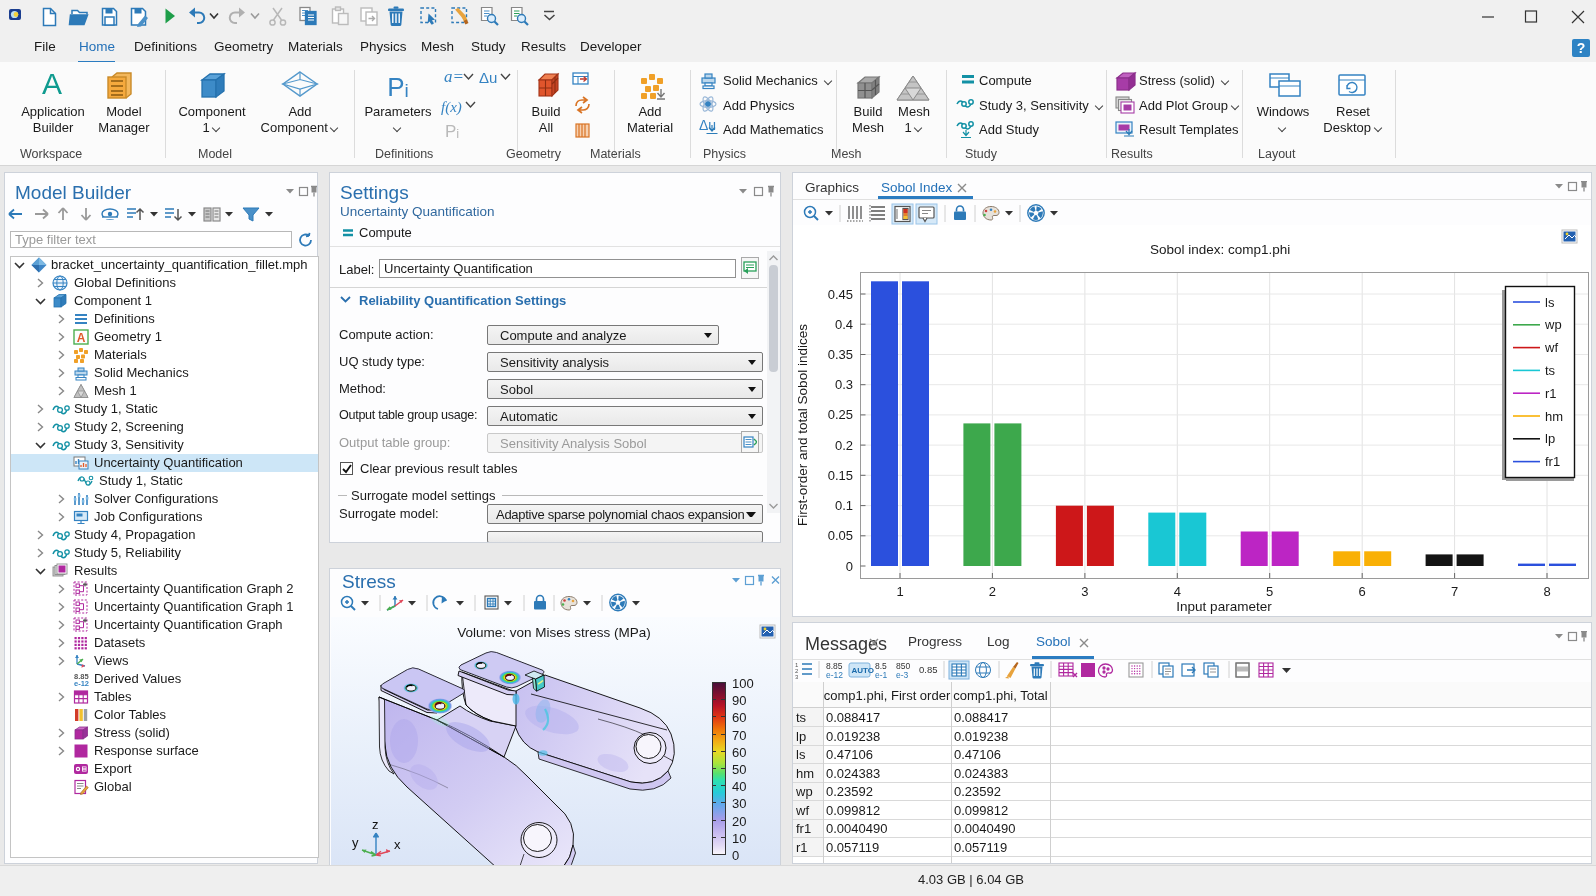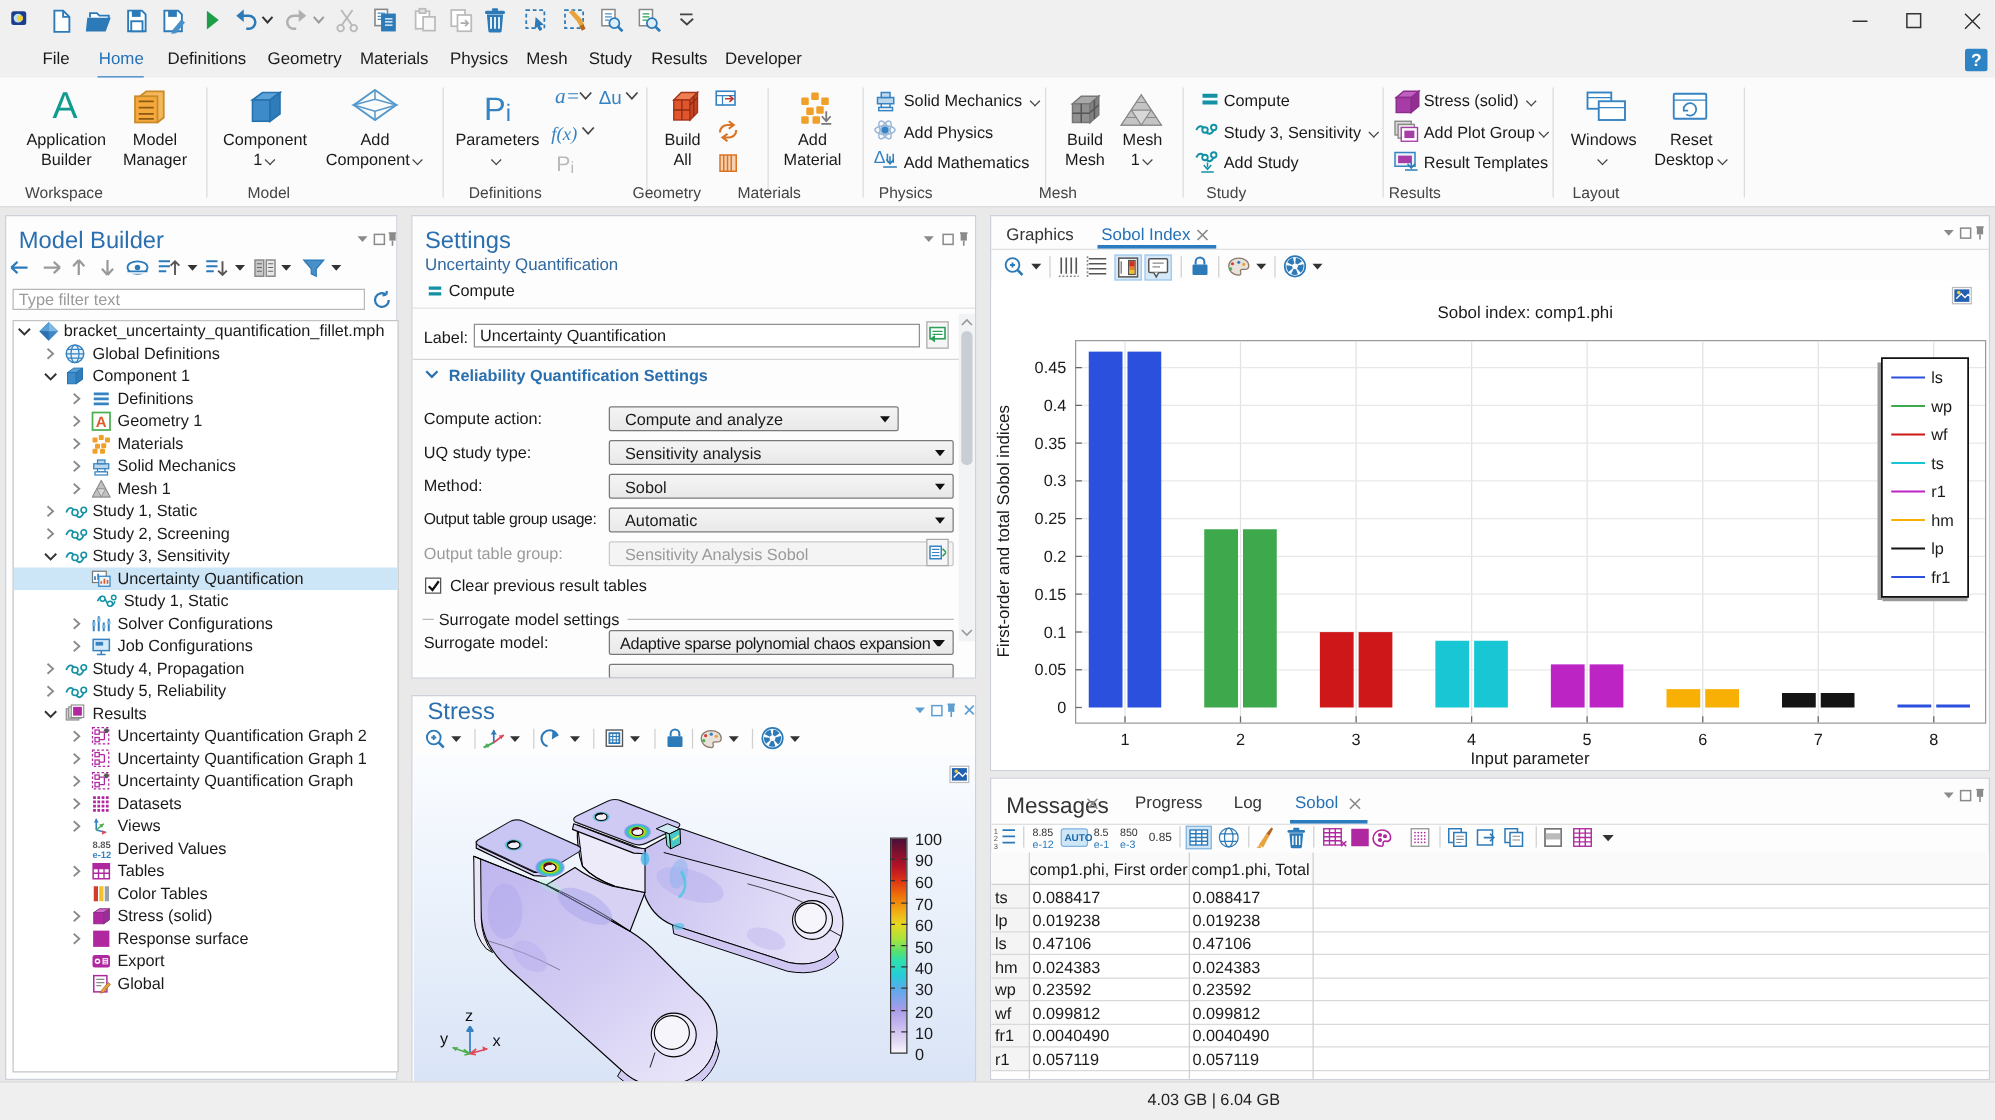--- a/index.html
+++ b/index.html
@@ -668,21 +668,21 @@
 <div class="dd" style="left:157px;top:358px;width:276px;height:12px"></div>
 <div class="abs" style="left:437px;top:78px;width:13px;height:262px;background:#f2f3f5"></div>
 <svg class="abs" style="left:437px;top:80px" width="13" height="10" viewBox="0 0 13 10">
       <path d="M2.5 7 l4 -4 4 4" stroke="#9a9a9a" stroke-width="1.4" fill="none"></path>
     </svg>
 <div class="abs" style="left:439px;top:92px;width:9px;height:107px;background:#c9cdd4;border-radius:4px"></div>
 <svg class="abs" style="left:437px;top:328px" width="13" height="10" viewBox="0 0 13 10">
       <path d="M2.5 3 l4 4 4 -4" stroke="#9a9a9a" stroke-width="1.4" fill="none"></path>
     </svg>
 </div>
-<div class="abs panel" id="stress" style="left:329px;top:556px;width:452px;height:316px;overflow:hidden">
+<div class="abs panel" id="stress" style="left:329px;top:568px;width:452px;height:316px;overflow:hidden">
 <div class="abs" style="left:12px;top:2px;font-size:19px;color:#2a6fae">Stress</div>
 <svg class="abs" style="left:402px;top:5px" width="48" height="14" viewBox="0 0 48 14">
       <path d="M0 4 l4 4.5 4 -4.5z" fill="#5d9fd3"></path>
       <rect x="13.5" y="2.5" width="8" height="8" fill="none" stroke="#5d9fd3" stroke-width="1.2"></rect>
       <g>
         <rect x="26.5" y="1.5" width="5" height="6" fill="#5d9fd3"></rect>
         <path d="M29 7.5 v4 M26 1.5 h6" stroke="#5d9fd3" stroke-width="1.3"></path>
       </g>
       <path d="M40 2.5 l7 7 m0 -7 l-7 7" stroke="#5d9fd3" stroke-width="1.4" fill="none"></path>
     </svg>
@@ -861,20 +861,23 @@
 <ellipse cx="552" cy="699" rx="28" ry="12" fill="#b2aeee" opacity="0.45" transform="rotate(18 552 699)"></ellipse>
 <ellipse cx="404" cy="720" rx="14" ry="22" fill="#b0a8ec" opacity="0.5"></ellipse>
 <ellipse cx="424" cy="756" rx="16" ry="10" fill="#b6aeed" opacity="0.45" transform="rotate(40 424 756)"></ellipse>
 <ellipse cx="613" cy="742" rx="16" ry="8" fill="#b8b2ee" opacity="0.4" transform="rotate(18 613 742)"></ellipse>
 <ellipse cx="543" cy="690" rx="7" ry="12" fill="#8fb4ee" opacity="0.55" transform="rotate(15 543 690)"></ellipse>
 <path d="M545 688 q7 13 -2 21" stroke="#42c8e0" stroke-width="2.2" fill="none" opacity="0.75"></path>
 <ellipse cx="516" cy="678" rx="3.5" ry="5.5" fill="#48b8e8" opacity="0.8"></ellipse>
 <ellipse cx="543" cy="732" rx="4.5" ry="2.7" fill="#55c0e8" opacity="0.7"></ellipse>
 <ellipse cx="440" cy="700" rx="10" ry="4" fill="#9fc" opacity="0.25" transform="rotate(25 440 700)"></ellipse>
 </svg>
+<div class="abs" style="left:0;top:56px;width:452px;text-align:center;font-size:13.5px;color:#1a1a1a">
+      <div style="margin-left:-4px">Volume: von Mises stress (MPa)</div>
+    </div>
 <svg class="abs" style="left:428px;top:53px" width="20" height="20" viewBox="0 0 20 20">
       <rect x="2" y="3" width="15" height="13" fill="#fff" stroke="#bbb"></rect>
       <rect x="3.5" y="4.5" width="12" height="10" fill="#2360b0"></rect>
       <path d="M5 12 l4 -4 3 3 2.5 -2.5 2 2" stroke="#fff" stroke-width="1" fill="none"></path>
       <circle cx="7" cy="7" r="1.4" fill="#f0d030"></circle>
     </svg>
 <div class="abs" style="left:382px;top:113px;width:14px;height:173px;background:linear-gradient(#4a0e3a,#7a1030 6%,#b61226 13%,#e03614 20%,#ef7408 27%,#f2ac14 34%,#e8d822 40%,#a8e43c 47%,#55e070 53%,#2ee0b0 57%,#26ccd8 64%,#62a8ec 71%,#a79ce9 80%,#c9bcf0 88%,#e2daf4 95%,#f8f5fb);border:1px solid #333"></div>
 <div class="abs" style="left:382px;top:130px;width:4px;height:1px;background:#333"></div>
     <div class="abs" style="left:391px;top:130px;width:5px;height:1px;background:#333"></div>
     <div class="abs" style="left:382px;top:147px;width:4px;height:1px;background:#333"></div>

